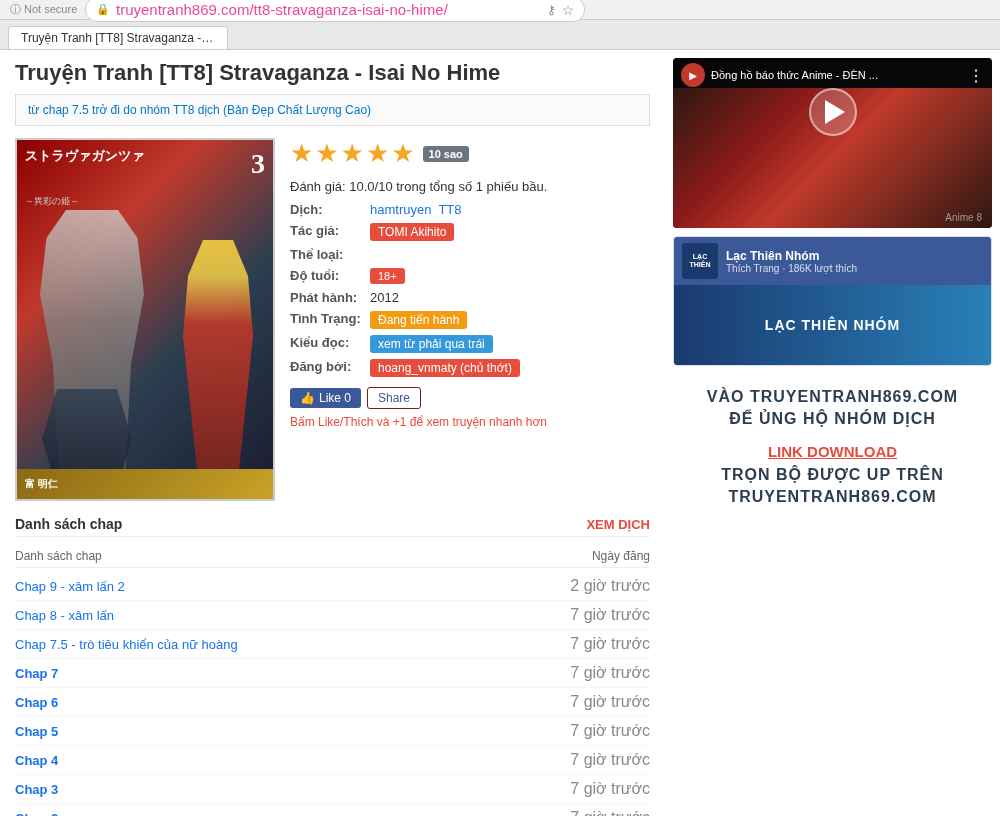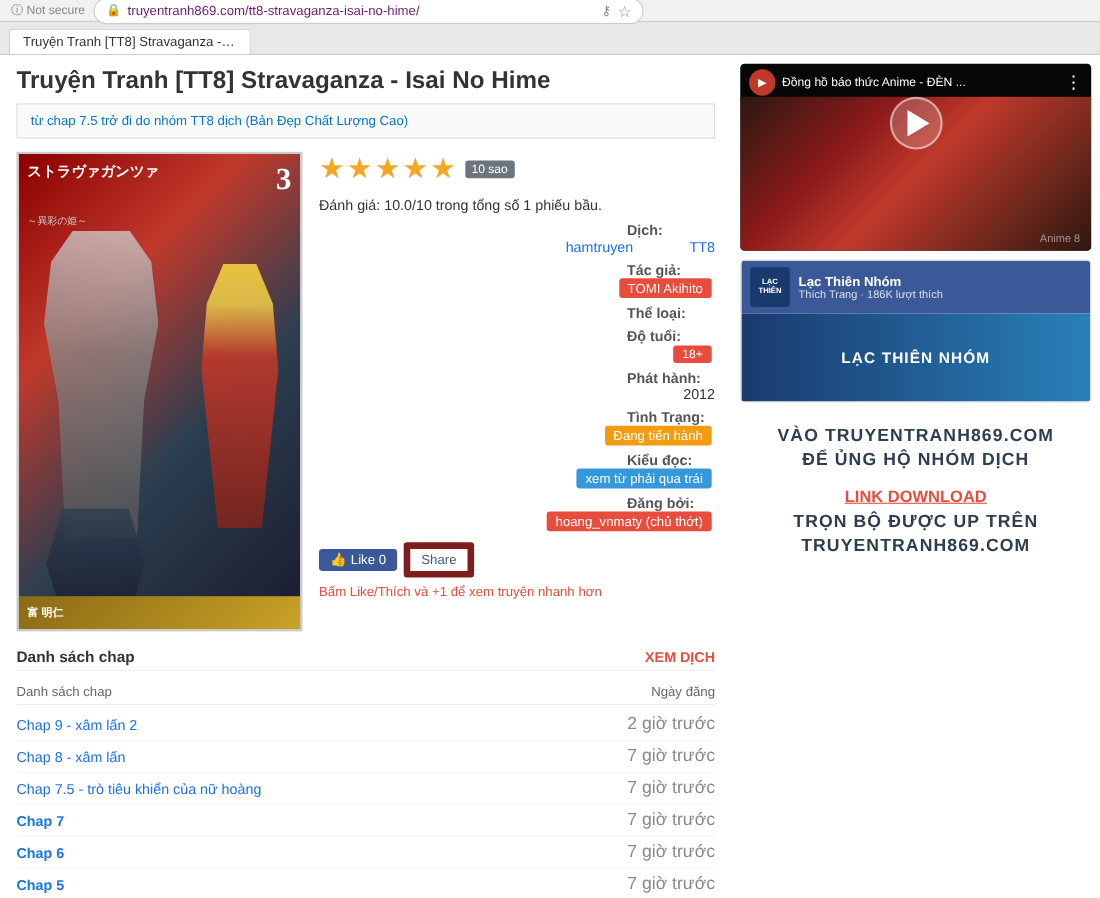--- a/index.html
+++ b/index.html
@@ -29,21 +29,21 @@
       padding: 3px 10px;
       font-size: 12px;
       color: #555;
       display: flex;
       align-items: center;
       gap: 6px;
       flex: 1;
       max-width: 500px;
     }
     .not-secure { color: #888; font-size: 11px; }
-    .url-text { color: #701a75; font-size: 12px; }
+    .url-text { color: #ec4899; font-size: 15px; }
     .lock-icon { color: #888; font-size: 11px; }
 
     
     .tab-bar {
       background: #e8e8e8;
       border-bottom: 1px solid #ccc;
       display: flex;
       align-items: flex-end;
       height: 30px;
       padding: 0 8px;
@@ -102,21 +102,21 @@
 
     
     .manga-info {
       display: flex;
       gap: 15px;
       margin-bottom: 15px;
     }
 
     .manga-cover {
       width: 260px;
-      height: 436px;
+      height: 363px;
       flex-shrink: 0;
       background: linear-gradient(135deg, #8B0000 0%, #c0392b 30%, #2c3e50 60%, #1a1a2e 100%);
       position: relative;
       overflow: hidden;
       border: 2px solid #ccc;
     }
 
     .manga-cover-title {
       position: absolute;
       top: 8px;
@@ -162,35 +162,35 @@
       color: #f5a623;
       font-size: 26px;
       letter-spacing: 2px;
     }
     .star-count {
       background: #6c757d;
       color: #fff;
       font-size: 11px;
       padding: 2px 6px;
       border-radius: 3px;
+      font-weight: bold;
     }
 
     .rating-text {
       font-size: 13px;
       margin-bottom: 8px;
       color: #333;
     }
 
     
     .info-row {
       display: flex;
-      align-items: flex-end;
+      align-items: flex-start;
       margin-bottom: 6px;
       font-size: 13px;
-      flex-direction: column;
     }
     .info-label {
       min-width: 80px;
       color: #555;
       font-weight: bold;
     }
     .info-value {
       color: #333;
     }
 
@@ -230,21 +230,21 @@
       font-size: 12px;
       border-radius: 3px;
       cursor: pointer;
       display: flex;
       align-items: center;
       gap: 4px;
     }
     .fb-share-btn {
       background: #fff;
       color: #3b5998;
-      border: 6px solid #7f1d1d;
+      border: 1px solid #7f1d1d;
       padding: 3px 10px;
       font-size: 12px;
       border-radius: 3px;
       cursor: pointer;
     }
     .fb-hint {
       font-size: 12px;
       color: #e74c3c;
       margin-top: 6px;
     }
@@ -499,21 +499,21 @@
           <span class="stars">★★★★★</span>
           <span class="star-count">10 sao</span>
         </div>
 
         <div class="rating-text">Đánh giá: 10.0/10 trong tổng số 1 phiếu bầu.</div>
 
         <div class="info-row">
           <span class="info-label">Dịch:</span>
           <span class="info-value">
             <span style="color:#1a73e8; cursor:pointer;">hamtruyen</span>&nbsp;
-            <span style="color:#1a73e8; cursor:pointer;margin-left:44px;">TT8</span>
+            <span style="color:#1a73e8; cursor:pointer;">TT8</span>
           </span>
         </div>
 
         <div class="info-row">
           <span class="info-label">Tác giả:</span>
           <span class="info-value">
             <span class="tag tag-author">TOMI Akihito</span>
           </span>
         </div>
 

